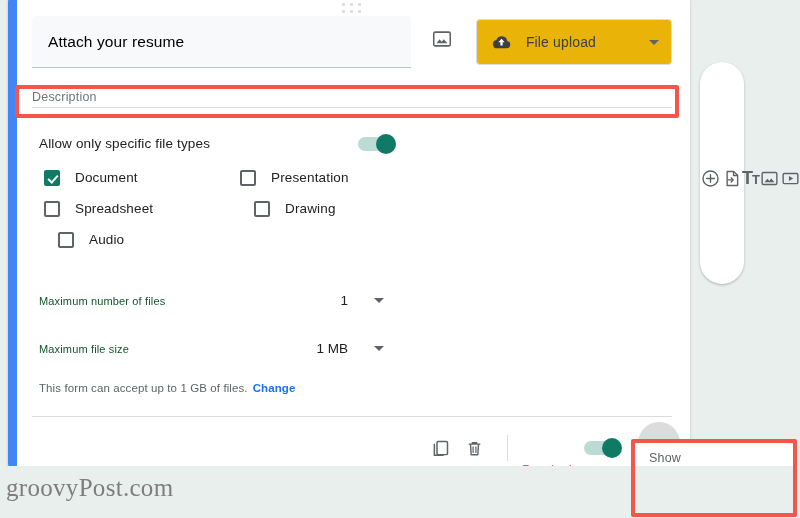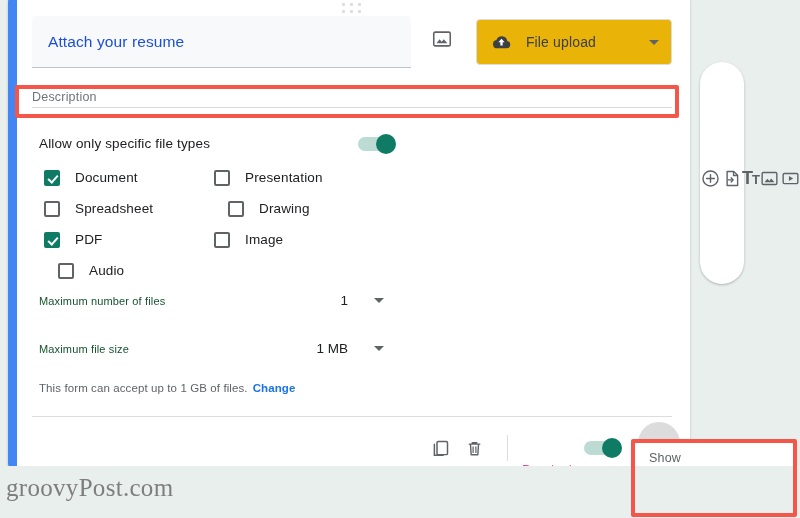--- a/index.html
+++ b/index.html
@@ -64,21 +64,21 @@
     height: 52px;
     background: #f8f9fa;
     border-bottom: 1px solid #c0c4c8;
     border-radius: 4px 4px 0 0;
     display: flex;
     align-items: center;
     padding: 0 16px;
   }
   .title-field span {
     font-size: 15.5px;
-    color: #1d4ed8;
+    color: #000000;
     letter-spacing: .1px;
   }
   .img-btn {
     margin-left: 19px;
     margin-top: 11px;
     width: 24px; height: 24px;
     display: flex; align-items: center; justify-content: center;
     cursor: pointer;
   }
   .type-select {
@@ -155,20 +155,21 @@
   
   .cb-grid {
     position: absolute;
     left: 36px; top: 168px;
     width: 330px;
   }
   .cb-row {
     display: flex;
     height: 31px;
     align-items: center;
+    gap: 26px;
   }
   .cb-cell {
     display: flex;
     align-items: center;
     cursor: pointer;
   }
   .cb-cell.col1 { width: 170px; }
   .cb-box {
     width: 16px; height: 16px;
     border: 2px solid #5f6368;
@@ -446,30 +447,20 @@
         <div class="cb-cell col1">
           <span class="cb-box"></span>
           <span class="cb-lab">Spreadsheet</span>
         </div>
         <div class="cb-cell indent">
           <span class="cb-box"></span>
           <span class="cb-lab">Drawing</span>
         </div>
       </div>
 
-      <div class="cb-row">
-        <div class="cb-cell col1">
-          <span class="cb-box checked"></span>
-          <span class="cb-lab">PDF</span>
-        </div>
-        <div class="cb-cell">
-          <span class="cb-box"></span>
-          <span class="cb-lab">Image</span>
-        </div>
-      </div>
 
       <div class="cb-row">
         <div class="cb-cell indent">
           <span class="cb-box"></span>
           <span class="cb-lab">Audio</span>
         </div>
       </div>
     </div>
 
     <div class="opt-row" id="optRow1">

